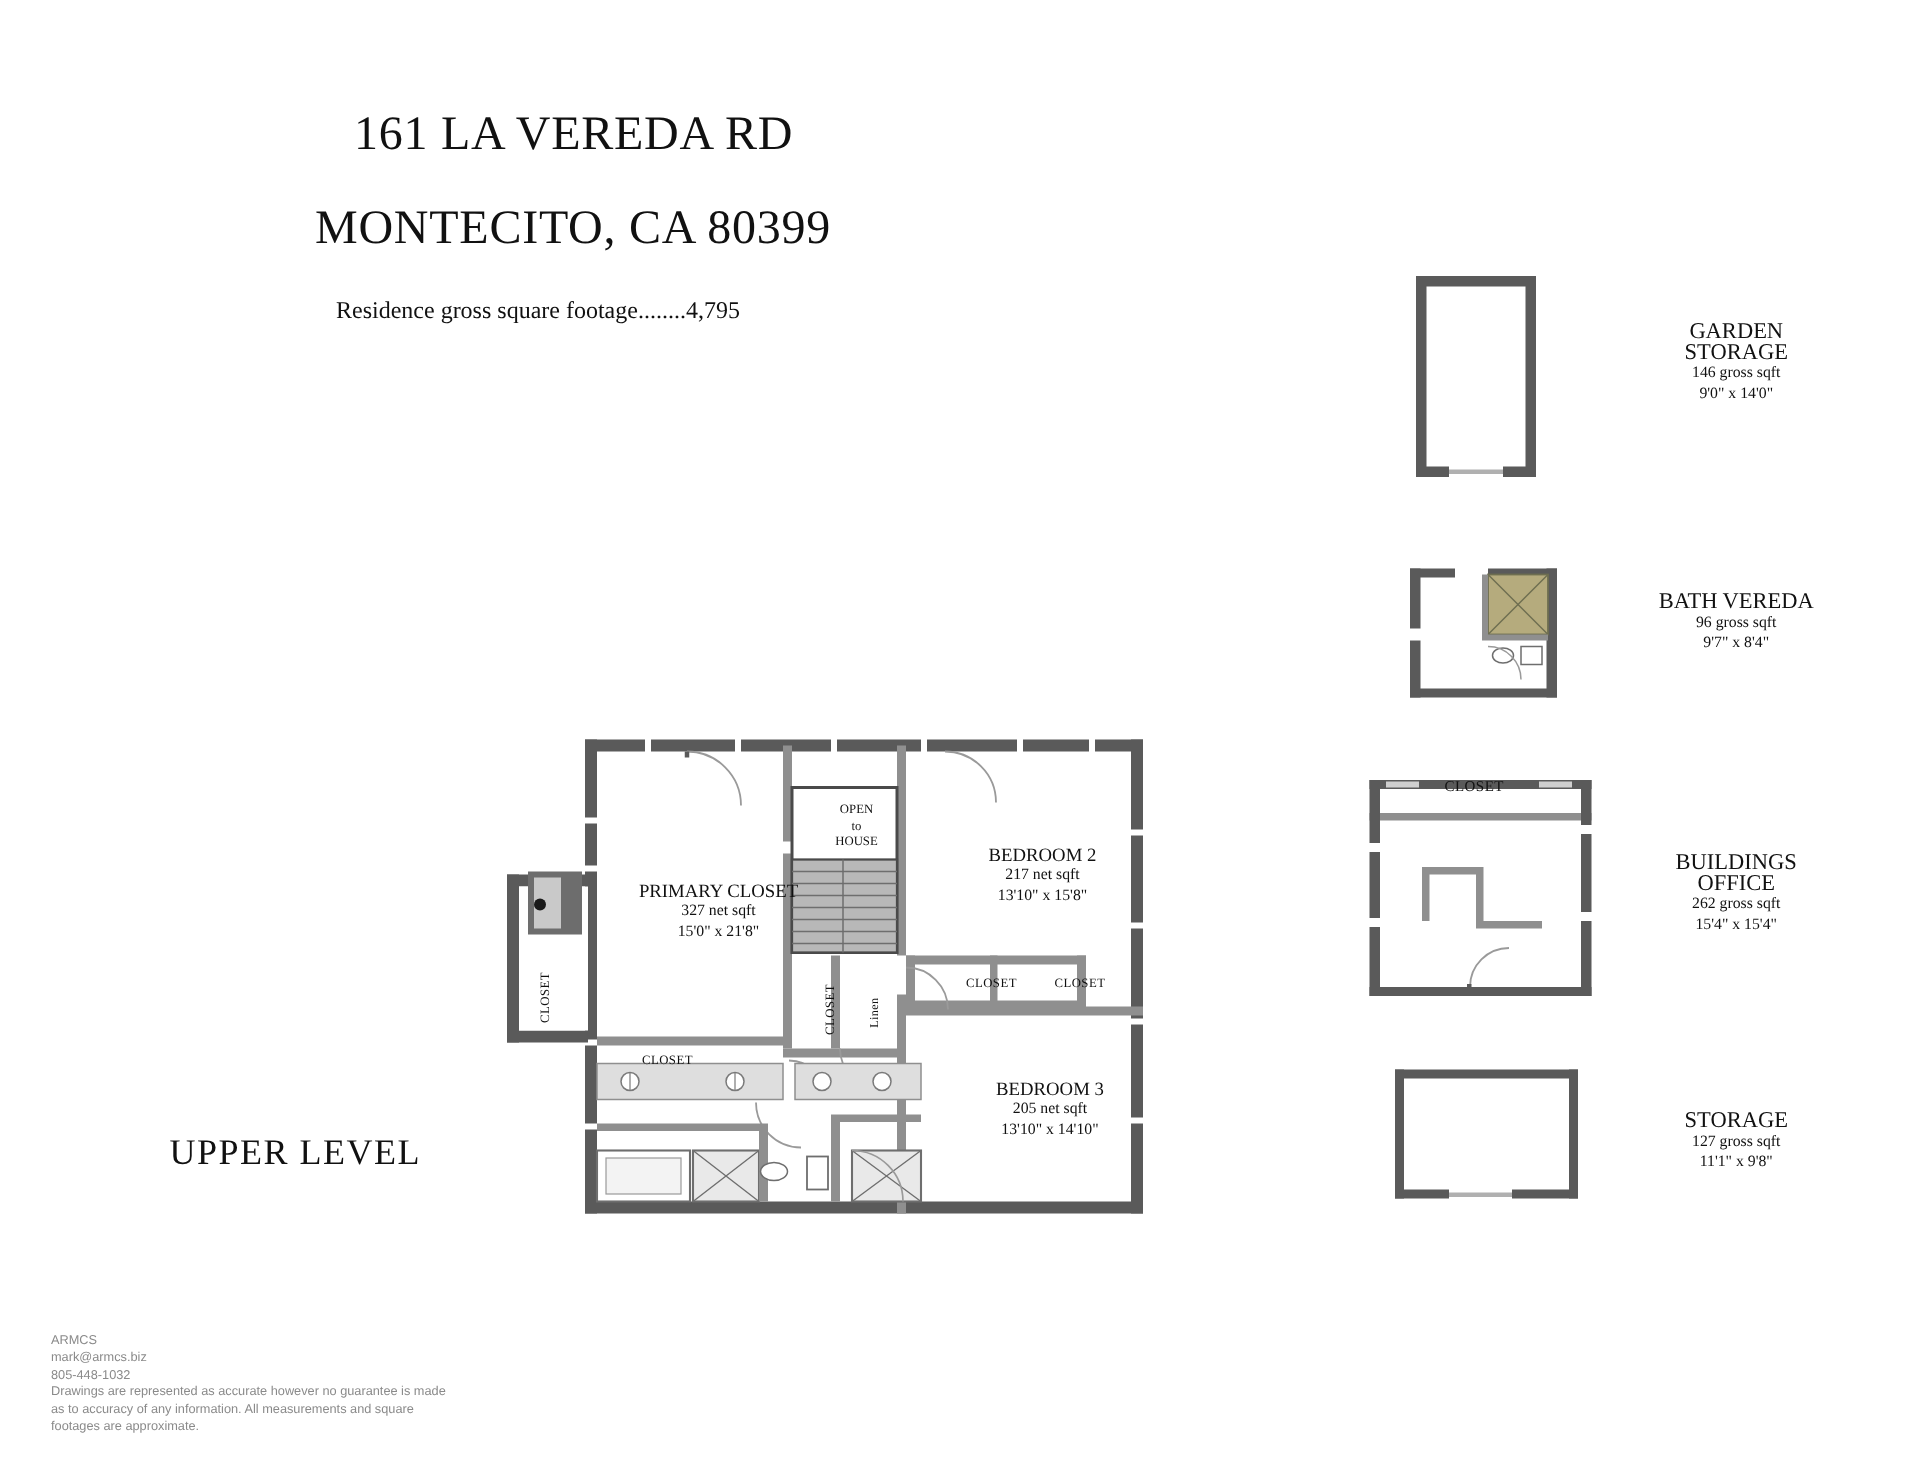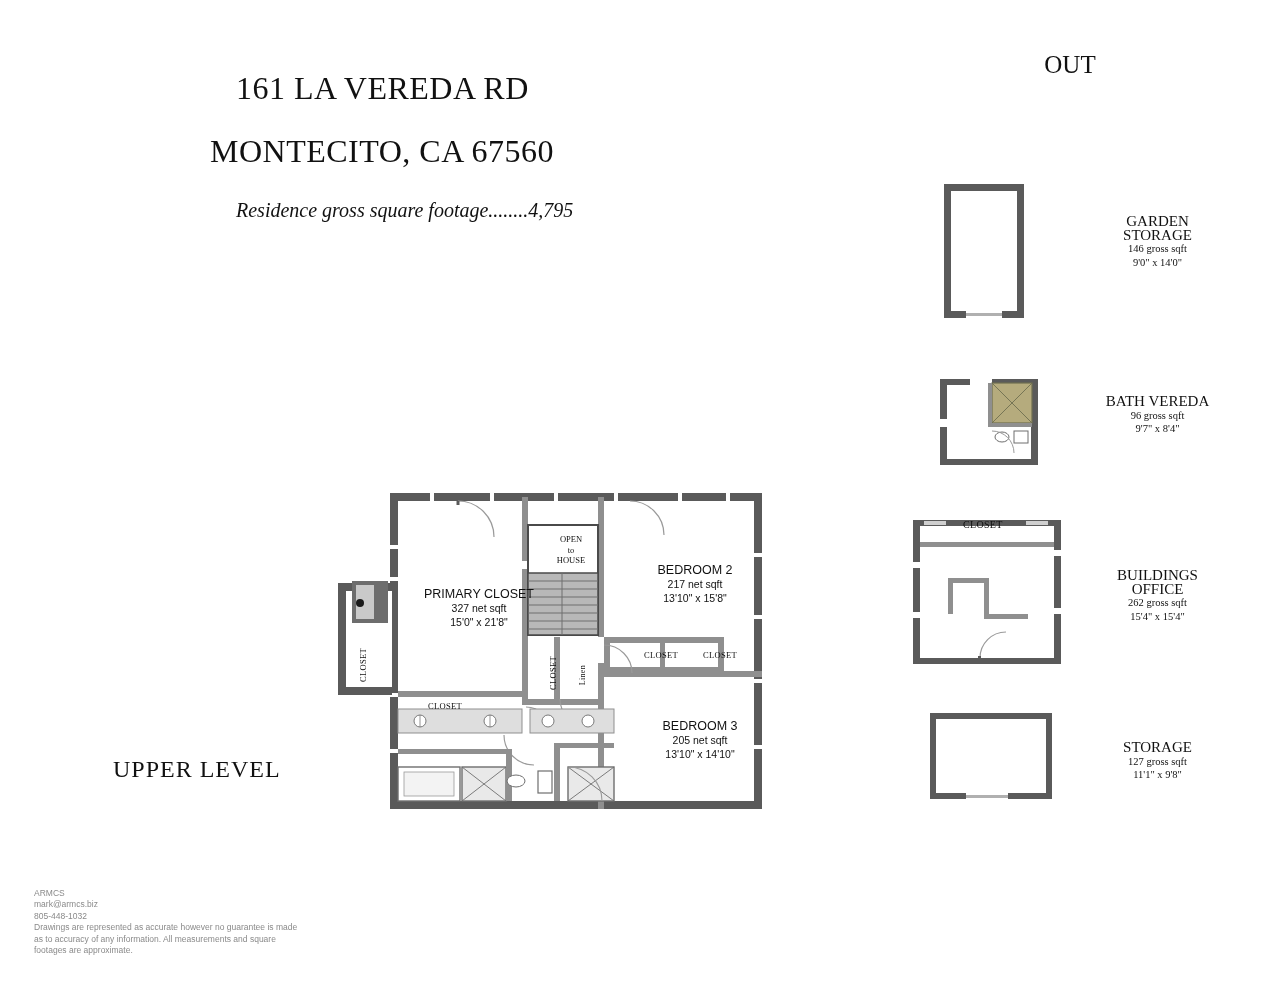--- a/index.html
+++ b/index.html
@@ -12,61 +12,60 @@
     overflow:hidden;
   }
   .abs { position:absolute; }
 
   
   #title-line1, #title-line2 {
     font-size:32px; letter-spacing:0.5px; white-space:nowrap;
   }
   #title-line1 { left:236px; top:70px; }
   #title-line2 { left:210px; top:133px; }
-  #subtitle { left:236px; top:199px; font-size:20px; white-space:nowrap;font-style:italic; }
+  #subtitle { left:224px; top:199px; font-size:16px; white-space:nowrap; }
 
   #outbuildings-title {
     left:960px; top:48px; width:220px; text-align:center;
     font-size:25px; line-height:34px;
   }
   #level-label {
     left:113px; top:756px; font-size:24px; letter-spacing:1px; white-space:nowrap;
   }
 
   
   #footer {
     left:34px; top:888px; width:330px;
     font-family:"Liberation Sans", sans-serif;
     font-size:8.5px; line-height:11.4px; color:#8a8a8a;
   }
   .room-label {
-    position:absolute; text-align:center; font-family:Liberation Sans, sans-serif;
+    position:absolute; text-align:center; font-family:Liberation Serif, serif;
     line-height:14px;
   }
   .room-name { font-size:12.5px; }
   .room-sub { font-size:10.5px; }
   .tiny { font-size:8.5px; letter-spacing:0.3px; }
   .vert { writing-mode:vertical-rl; transform:rotate(180deg); }
 
   svg { display:block; overflow:visible; }
 
   
   .ob-label { position:absolute; text-align:center; line-height:13.5px; }
   .ob-name { font-size:15px; }
   .ob-sub { font-size:10.5px; }
 </style>
 </head>
 <body>
 
 <div class="abs" id="title-line1">161 LA VEREDA RD</div>
-<div class="abs" id="title-line2">MONTECITO, CA 67560</div>
+<div class="abs" id="title-line2">MONTECITO, CA 80399</div>
 <div class="abs" id="subtitle">Residence gross square footage........4,795</div>
 
 <div class="abs" id="outbuildings-title">
-  <div>OUT</div>
 </div>
 
 <div class="abs" id="level-label">UPPER  LEVEL</div>
 
 <div class="abs" style="left:330px; top:485px; width:470px; height:340px;">
   <svg width="470" height="340" viewBox="0 0 470 340">
 
     <rect x="62" y="12" width="370" height="312" fill="#ffffff"></rect>
 
     <rect x="60" y="8" width="40" height="8" fill="#5a5a5a"></rect>

